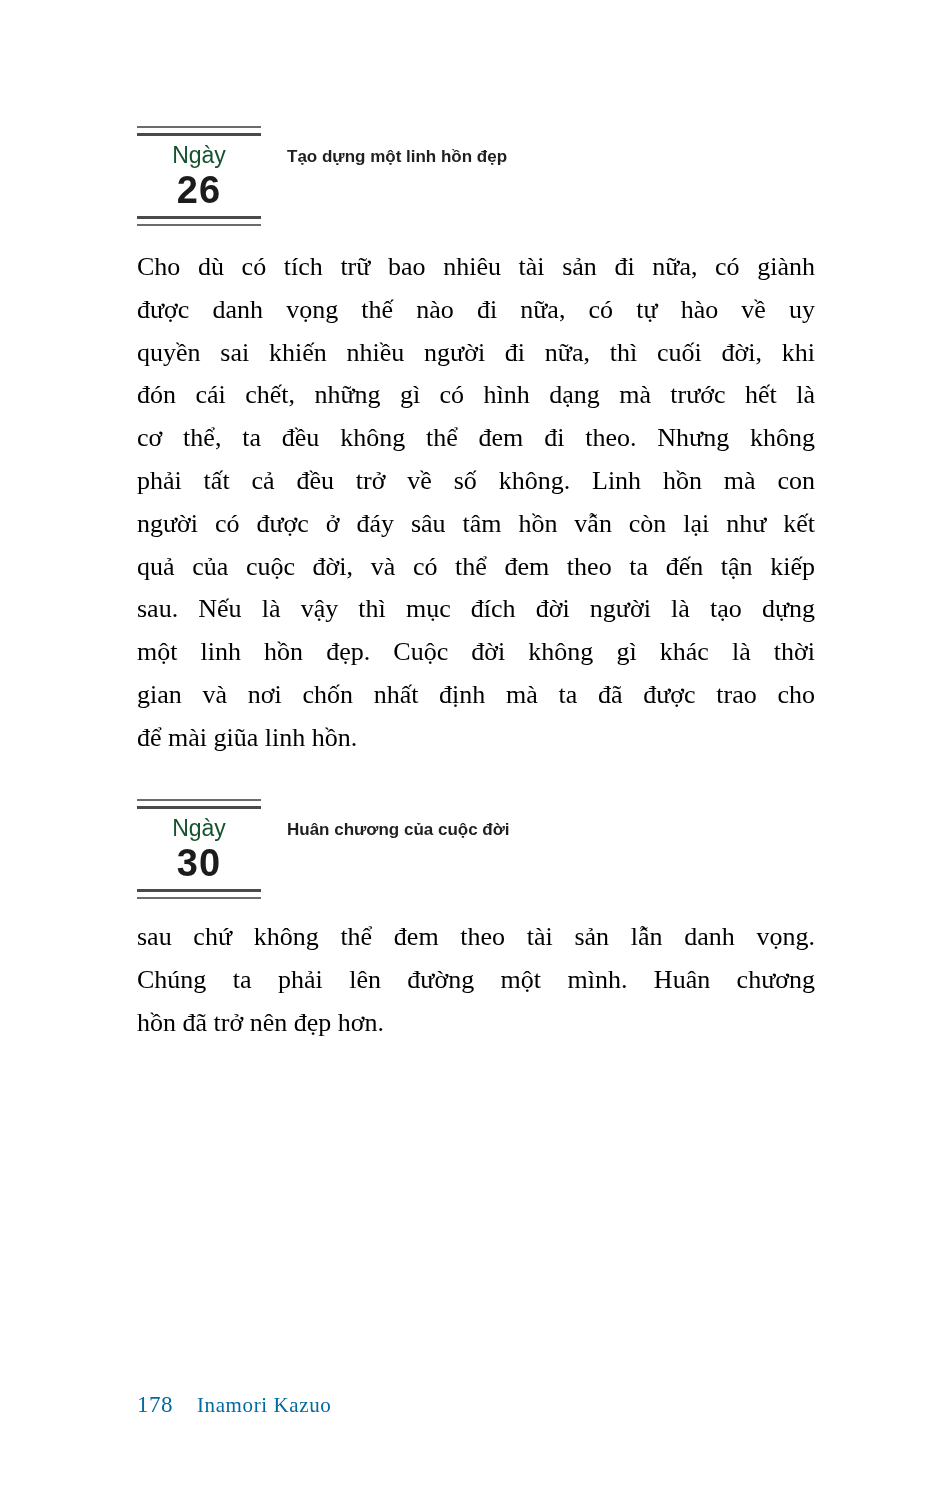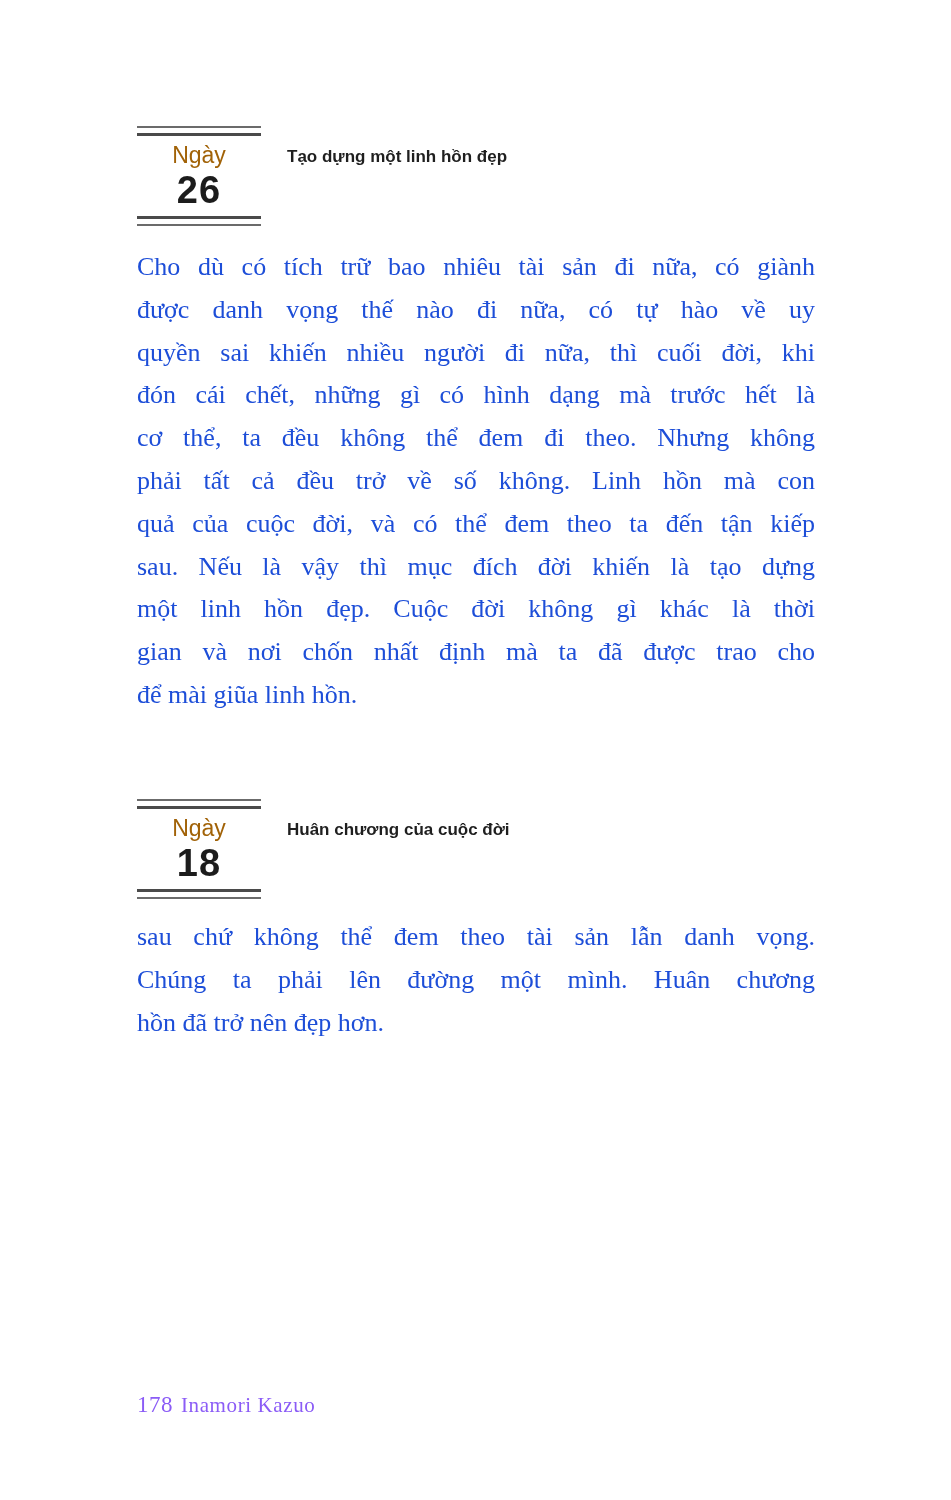--- a/index.html
+++ b/index.html
@@ -21,21 +21,21 @@
   .day-badge {
     position: absolute;
     left: 0; top: 0;
     width: 124px;
     text-align: center;
     font-family: "Liberation Sans", "DejaVu Sans", sans-serif;
     color: #2a2a2a;
   }
   .rule-top { height: 10px; border-top: 2px solid #6b6b6b; border-bottom: 3px solid #4a4a4a; }
   .rule-bottom { height: 10px; border-top: 3px solid #4a4a4a; border-bottom: 2px solid #6b6b6b; }
-  .day-label { margin-top: 5px; font-size: 23px; line-height: 28px; color: #a16207; }
+  .day-label { margin-top: 5px; font-size: 23px; line-height: 28px; color: #14532d; }
   .day-number { font-size: 38px; line-height: 42px; font-weight: 700; color: #1c1c1c; letter-spacing: 1px; margin-bottom: 5px; }
 
   
   .entry-title {
     position: absolute;
     left: 150px; top: 14px;
     font-family: "Liberation Sans", "DejaVu Sans", sans-serif;
     font-weight: 700;
     font-size: 17px;
     line-height: 34px;
@@ -43,34 +43,35 @@
     white-space: nowrap;
   }
 
   
   .entry-body {
     position: absolute;
     left: 0;
     width: 678px;
     font-size: 26px;
     line-height: 42.8px;
-    color: #1d4ed8;
+    color: #000000;
   }
   .entry-1 .entry-body { top: 120px; }
   .entry-2 .entry-body { top: 117px; }
   .line { text-align: justify; text-align-last: justify; }
   .line.last { text-align-last: left; font-family: Liberation Serif, serif; }
 
   
   .footer {
     position: absolute;
     left: 137px; top: 1392px;
     display: flex;
     align-items: baseline;
-    color: #8b5cf6;
+    color: #0369a1;
+    gap: 16px;
   }
   .footer .page-number { font-size: 23px; letter-spacing: 0.5px; }
   .footer .author { font-size: 21px; margin-left: 8px; letter-spacing: 0.6px; }
 </style>
 </head>
 <body>
 
 <div class="page">
 
   <section class="entry entry-1">
@@ -81,33 +82,34 @@
       <div class="rule-bottom"></div>
     </div>
     <h2 class="entry-title">Tạo dựng một linh hồn đẹp</h2>
     <div class="entry-body">
         <div class="line">Cho dù có tích trữ bao nhiêu tài sản đi nữa, có giành</div>
         <div class="line">được danh vọng thế nào đi nữa, có tự hào về uy</div>
         <div class="line">quyền sai khiến nhiều người đi nữa, thì cuối đời, khi</div>
         <div class="line">đón cái chết, những gì có hình dạng mà trước hết là</div>
         <div class="line">cơ thể, ta đều không thể đem đi theo. Nhưng không</div>
         <div class="line">phải tất cả đều trở về số không. Linh hồn mà con</div>
+        <div class="line">người có được ở đáy sâu tâm hồn vẫn còn lại như kết</div>
         <div class="line">quả của cuộc đời, và có thể đem theo ta đến tận kiếp</div>
-        <div class="line">sau. Nếu là vậy thì mục đích đời khiến là tạo dựng</div>
+        <div class="line">sau. Nếu là vậy thì mục đích đời người là tạo dựng</div>
         <div class="line">một linh hồn đẹp. Cuộc đời không gì khác là thời</div>
         <div class="line">gian và nơi chốn nhất định mà ta đã được trao cho</div>
         <div class="line last">để mài giũa linh hồn.</div>
       </div>
   </section>
 
   <section class="entry entry-2">
     <div class="day-badge">
       <div class="rule-top"></div>
       <div class="day-label">Ngày</div>
-      <div class="day-number">18</div>
+      <div class="day-number">30</div>
       <div class="rule-bottom"></div>
     </div>
     <h2 class="entry-title">Huân chương của cuộc đời</h2>
     <div class="entry-body">
         <div class="line">sau chứ không thể đem theo tài sản lẫn danh vọng.</div>
         <div class="line">Chúng ta phải lên đường một mình. Huân chương</div>
         <div class="line last">hồn đã trở nên đẹp hơn.</div>
       </div>
   </section>
 

